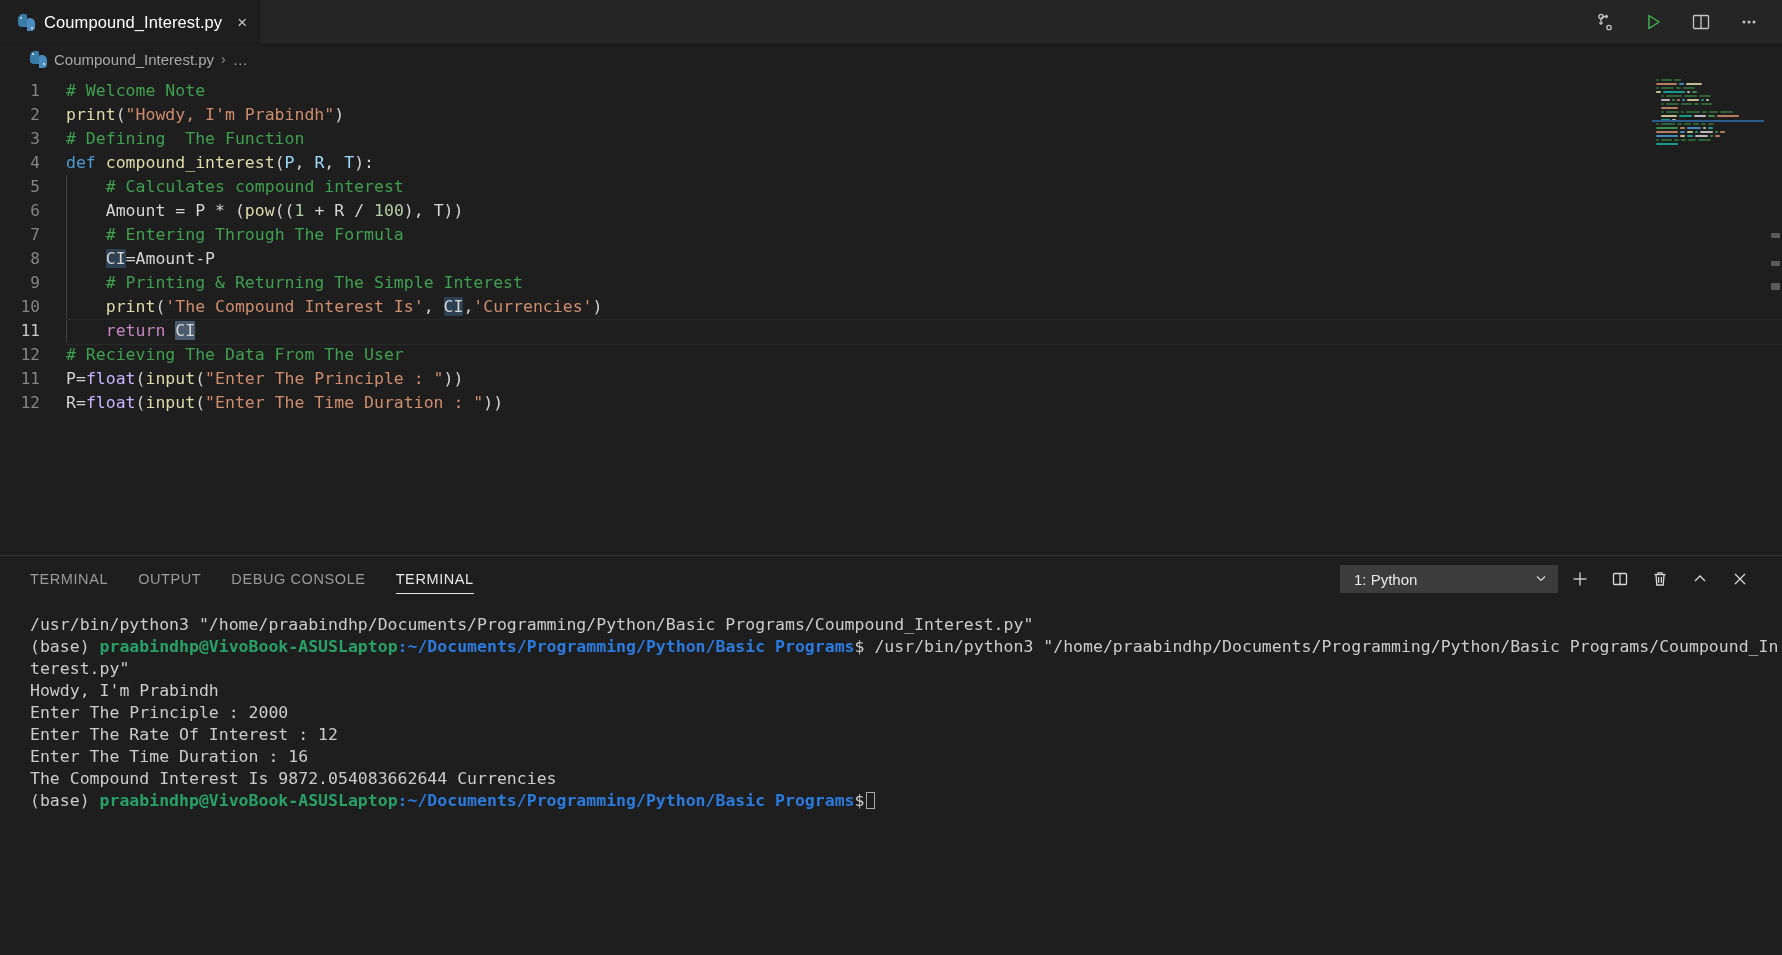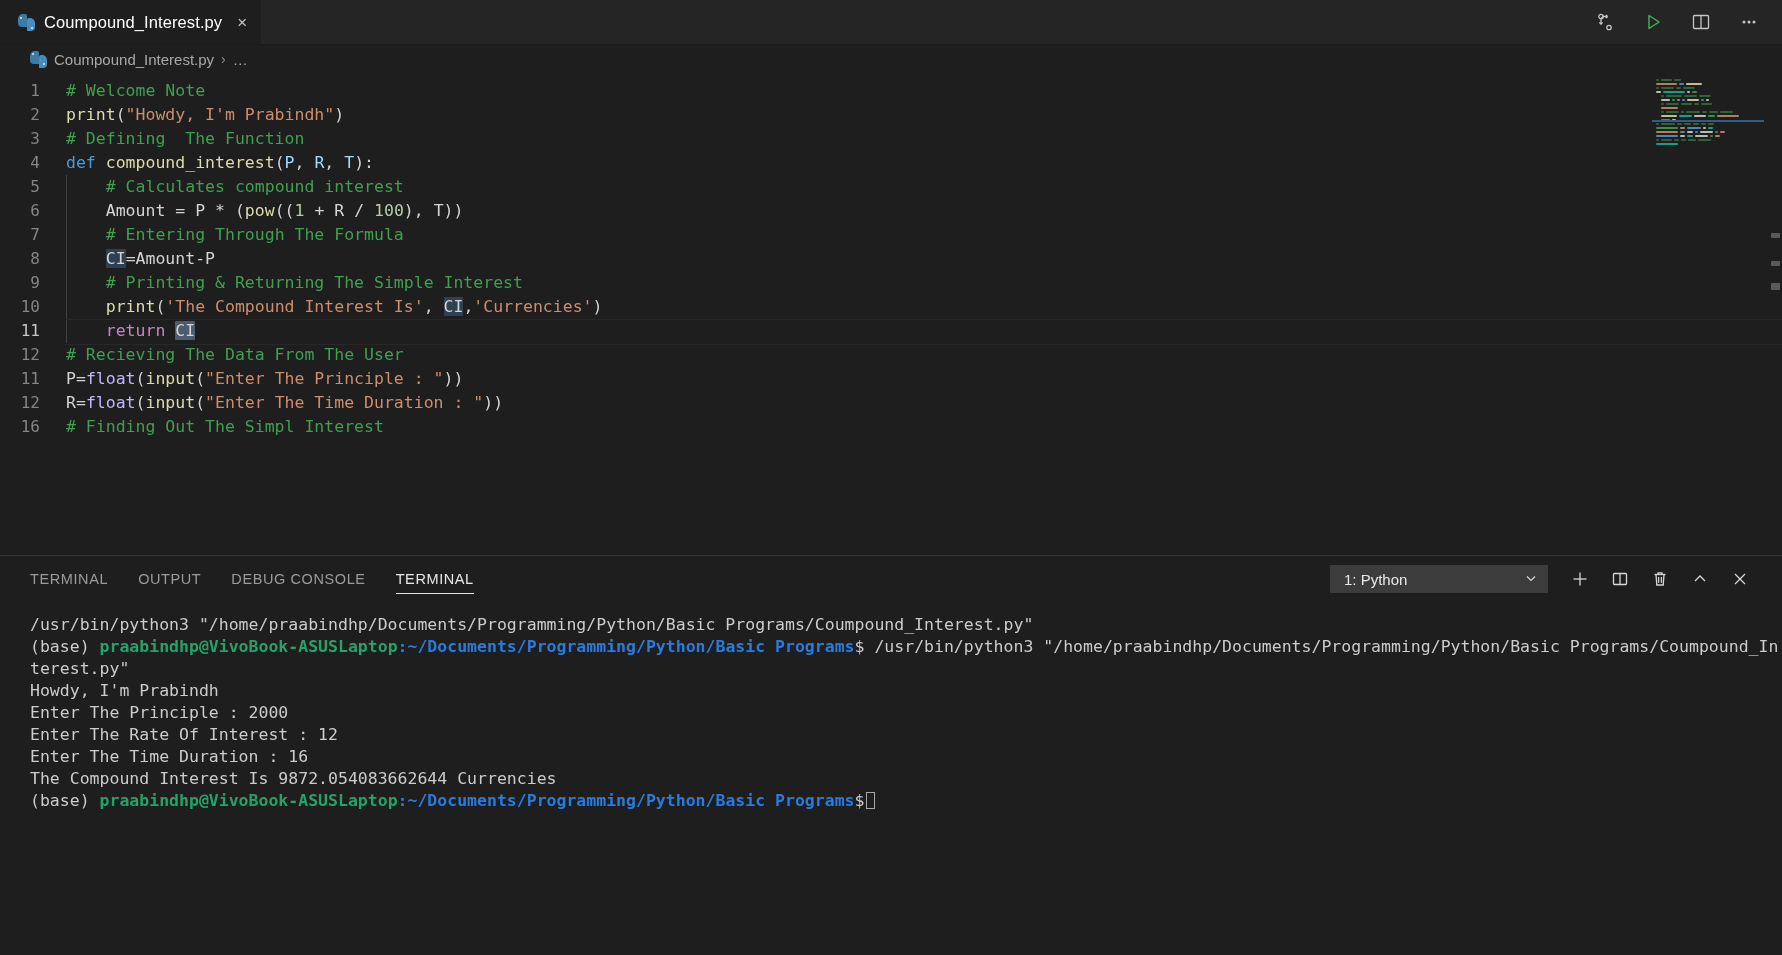--- a/index.html
+++ b/index.html
@@ -108,21 +108,21 @@
     color: #9b9b9b; font-size: 14.5px; letter-spacing: .6px; height: 100%;
     display: flex; align-items: center; position: relative; cursor: pointer;
   }
   .ptab.active { color: #e7e7e7; }
   .ptab.active::after {
     content:""; position:absolute; left:0; right:0; bottom:8px; height:1px; background:#e7e7e7;
   }
   .panel-actions { margin-left: auto; display: flex; align-items: center; gap: 0; }
   .term-select {
     width: 218px; height: 28px; background: #3c3c3c; color: #e8e8e8; font-size: 15px;
-    display: flex; align-items: center; padding: 0 10px 0 14px; cursor: pointer; margin-right: 12px;
+    display: flex; align-items: center; padding: 0 10px 0 14px; cursor: pointer; margin-right: 2px;
   }
   .term-select .cv { margin-left: auto; }
   .pa-icon { width: 40px; height: 32px; display: flex; align-items: center; justify-content: center; cursor: pointer; }
 
   
   .term {
     flex: 1 1 auto; padding: 12px 0 0 30px; overflow: hidden;
     font-family: "DejaVu Sans Mono", "Liberation Mono", monospace;
     font-size: 16.5px; line-height: 22px; color: #cccccc; white-space: pre-wrap;
     word-break: break-all;
@@ -204,21 +204,20 @@
         <div class="line"><span class="ln">5</span><span class="code"><span class="indent-guide"></span><span class="c-op"> </span><span class="c-op"> </span><span class="c-op"> </span><span class="c-op"> </span><span class="c-com"># Calculates compound interest</span></span></div>
         <div class="line"><span class="ln">6</span><span class="code"><span class="indent-guide"></span><span class="c-op"> </span><span class="c-op"> </span><span class="c-op"> </span><span class="c-op"> </span><span class="c-pln">Amount</span><span class="c-op"> </span><span class="c-op">=</span><span class="c-op"> </span><span class="c-pln">P</span><span class="c-op"> </span><span class="c-op">*</span><span class="c-op"> </span><span class="c-op">(</span><span class="c-fn">pow</span><span class="c-op">(</span><span class="c-op">(</span><span class="c-num">1</span><span class="c-op"> </span><span class="c-op">+</span><span class="c-op"> </span><span class="c-pln">R</span><span class="c-op"> </span><span class="c-op">/</span><span class="c-op"> </span><span class="c-num">100</span><span class="c-op">)</span><span class="c-op">,</span><span class="c-op"> </span><span class="c-pln">T</span><span class="c-op">)</span><span class="c-op">)</span></span></div>
         <div class="line"><span class="ln">7</span><span class="code"><span class="indent-guide"></span><span class="c-op"> </span><span class="c-op"> </span><span class="c-op"> </span><span class="c-op"> </span><span class="c-com"># Entering Through The Formula</span></span></div>
         <div class="line"><span class="ln">8</span><span class="code"><span class="indent-guide"></span><span class="c-op"> </span><span class="c-op"> </span><span class="c-op"> </span><span class="c-op"> </span><span class="hl"><span class="c-pln">CI</span></span><span class="c-op">=</span><span class="c-pln">Amount</span><span class="c-op">-</span><span class="c-pln">P</span></span></div>
         <div class="line"><span class="ln">9</span><span class="code"><span class="indent-guide"></span><span class="c-op"> </span><span class="c-op"> </span><span class="c-op"> </span><span class="c-op"> </span><span class="c-com"># Printing &amp; Returning The Simple Interest</span></span></div>
         <div class="line"><span class="ln">10</span><span class="code"><span class="indent-guide"></span><span class="c-op"> </span><span class="c-op"> </span><span class="c-op"> </span><span class="c-op"> </span><span class="c-fn">print</span><span class="c-op">(</span><span class="c-str">'The Compound Interest Is'</span><span class="c-op">,</span><span class="c-op"> </span><span class="hl"><span class="c-pln">CI</span></span><span class="c-op">,</span><span class="c-str">'Currencies'</span><span class="c-op">)</span></span></div>
         <div class="line active"><span class="ln">11</span><span class="code"><span class="indent-guide"></span><span class="c-op"> </span><span class="c-op"> </span><span class="c-op"> </span><span class="c-op"> </span><span class="c-kw">return</span><span class="c-op"> </span><span class="hl-sel"><span class="c-pln">CI</span></span></span></div>
         <div class="line"><span class="ln">12</span><span class="code"><span class="c-com"># Recieving The Data From The User</span></span></div>
         <div class="line"><span class="ln">11</span><span class="code"><span class="c-pln">P</span><span class="c-op">=</span><span class="c-bi">float</span><span class="c-op">(</span><span class="c-fn">input</span><span class="c-op">(</span><span class="c-str">"Enter The Principle : "</span><span class="c-op">)</span><span class="c-op">)</span></span></div>
         <div class="line"><span class="ln">12</span><span class="code"><span class="c-pln">R</span><span class="c-op">=</span><span class="c-bi">float</span><span class="c-op">(</span><span class="c-fn">input</span><span class="c-op">(</span><span class="c-str">"Enter The Time Duration : "</span><span class="c-op">)</span><span class="c-op">)</span></span></div>
-        <div class="line"><span class="ln">16</span><span class="code"><span class="c-com"># Finding Out The Simpl Interest</span></span></div>
       </div>
 
     <div class="minimap" id="minimap">
         <div class="mm-line" style="padding-left: 4px;">
           <span class="mm-seg" style="width: 3px; background: rgb(47, 111, 58);"></span>
           <span class="mm-seg" style="width: 11.2px; background: rgb(47, 111, 58);"></span>
           <span class="mm-seg" style="width: 6.4px; background: rgb(47, 111, 58);"></span>
         </div>
         <div class="mm-line" style="padding-left: 4px;">
           <span class="mm-seg" style="width: 20.8px; background: rgb(206, 142, 109);"></span>

